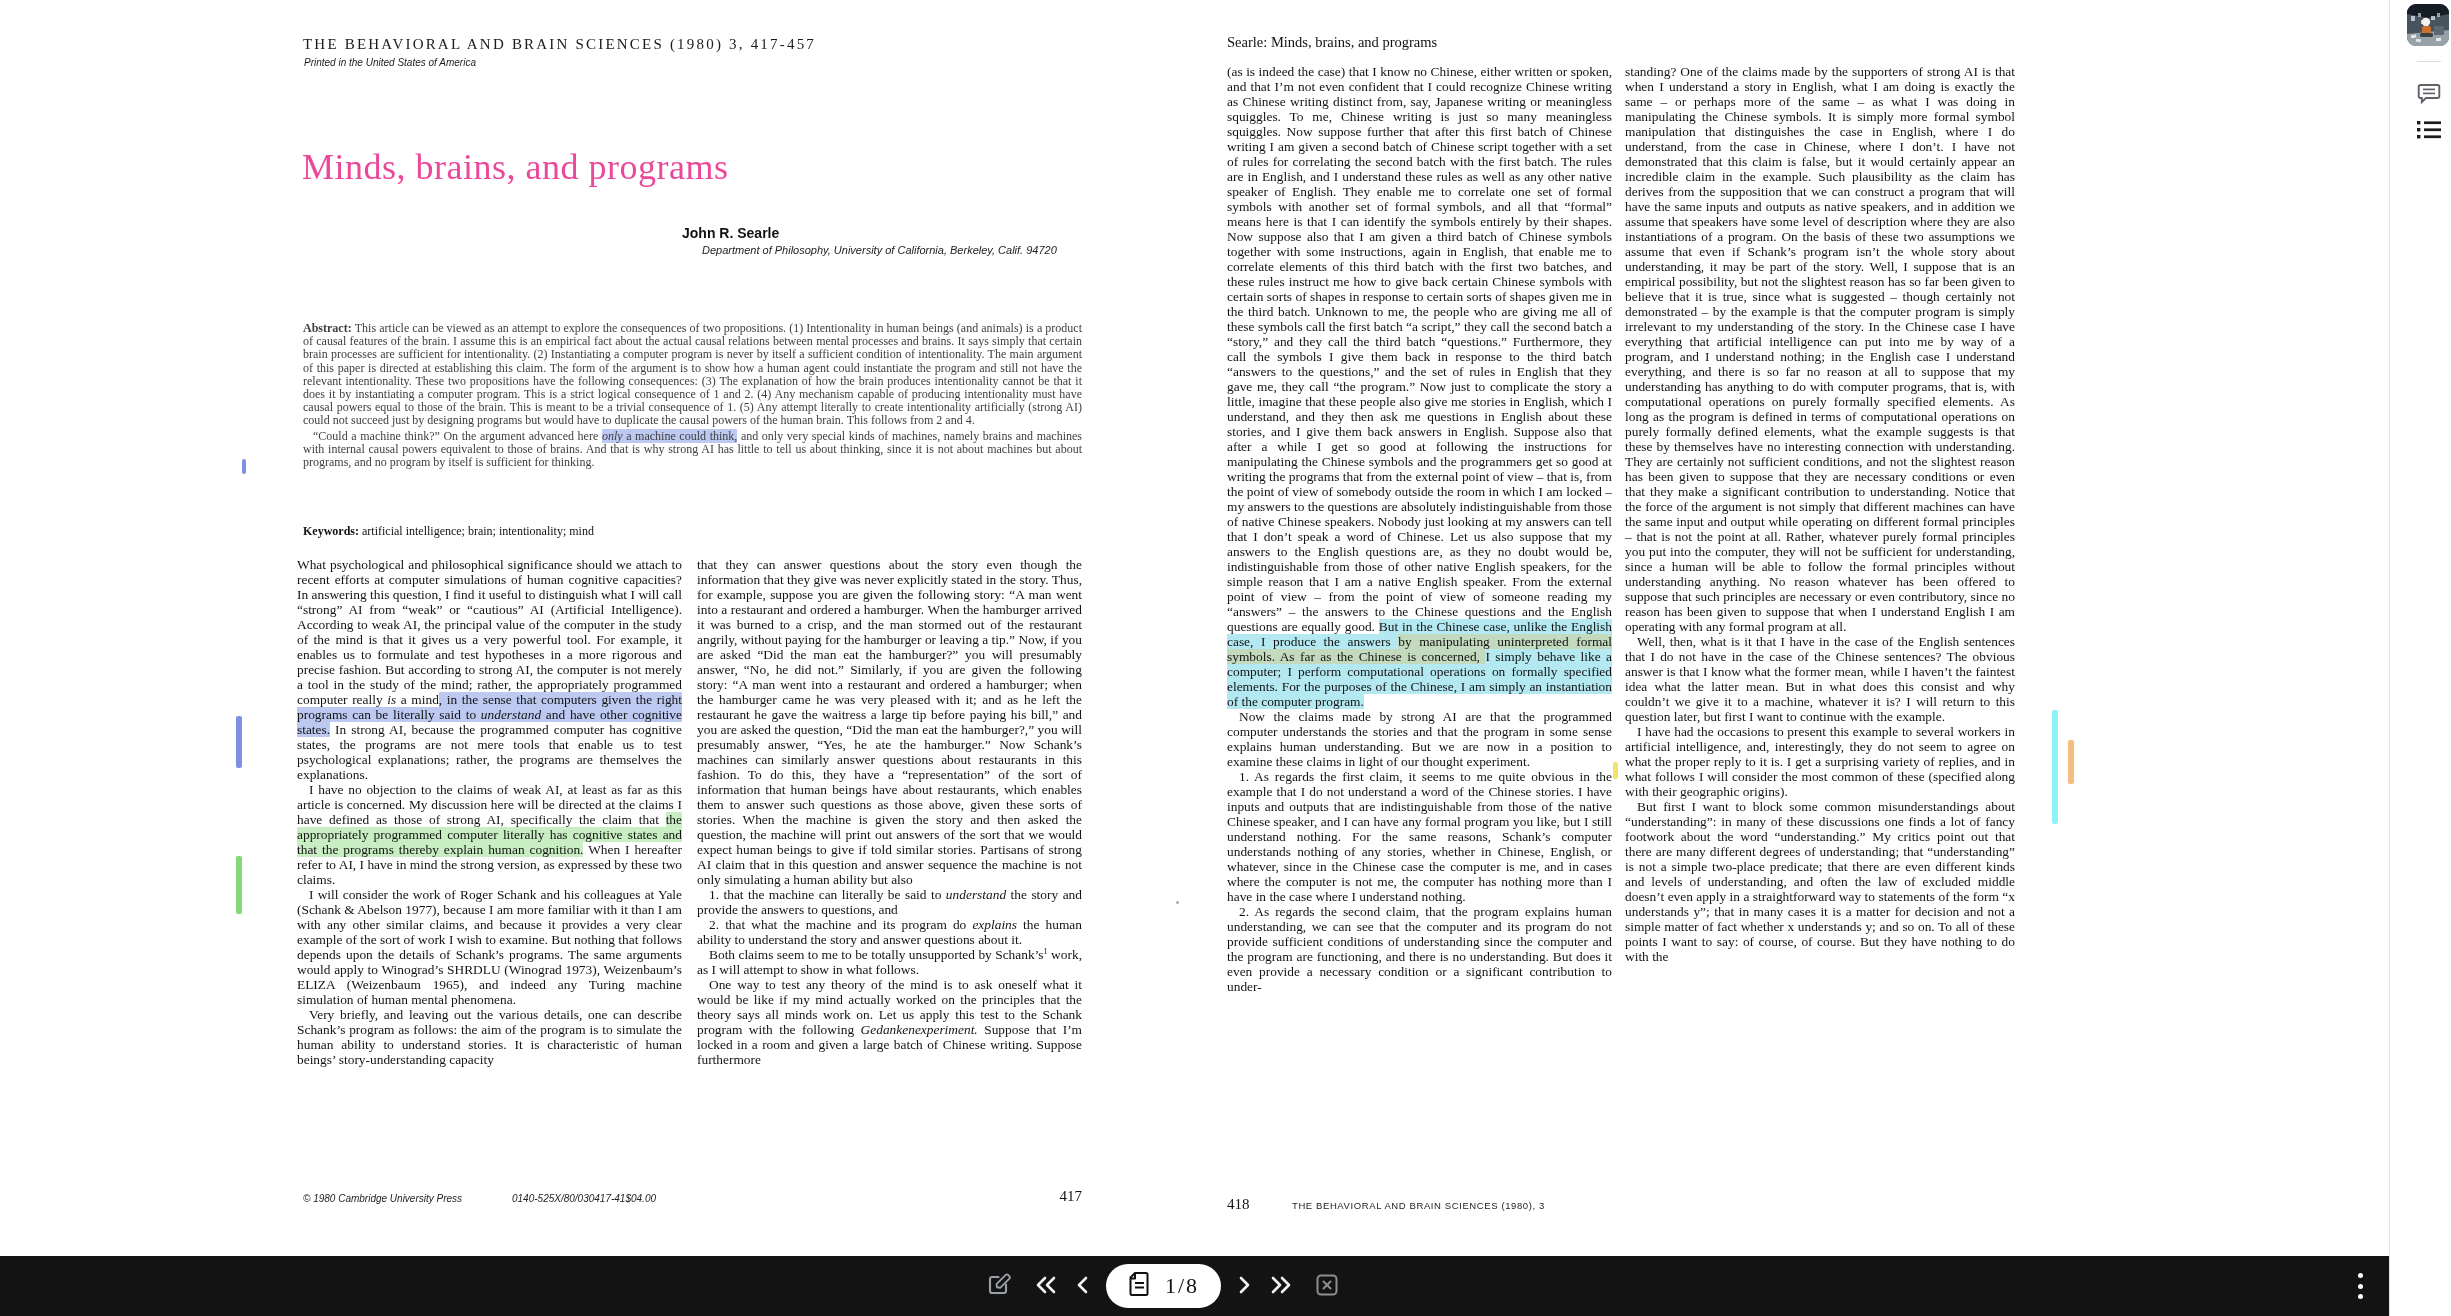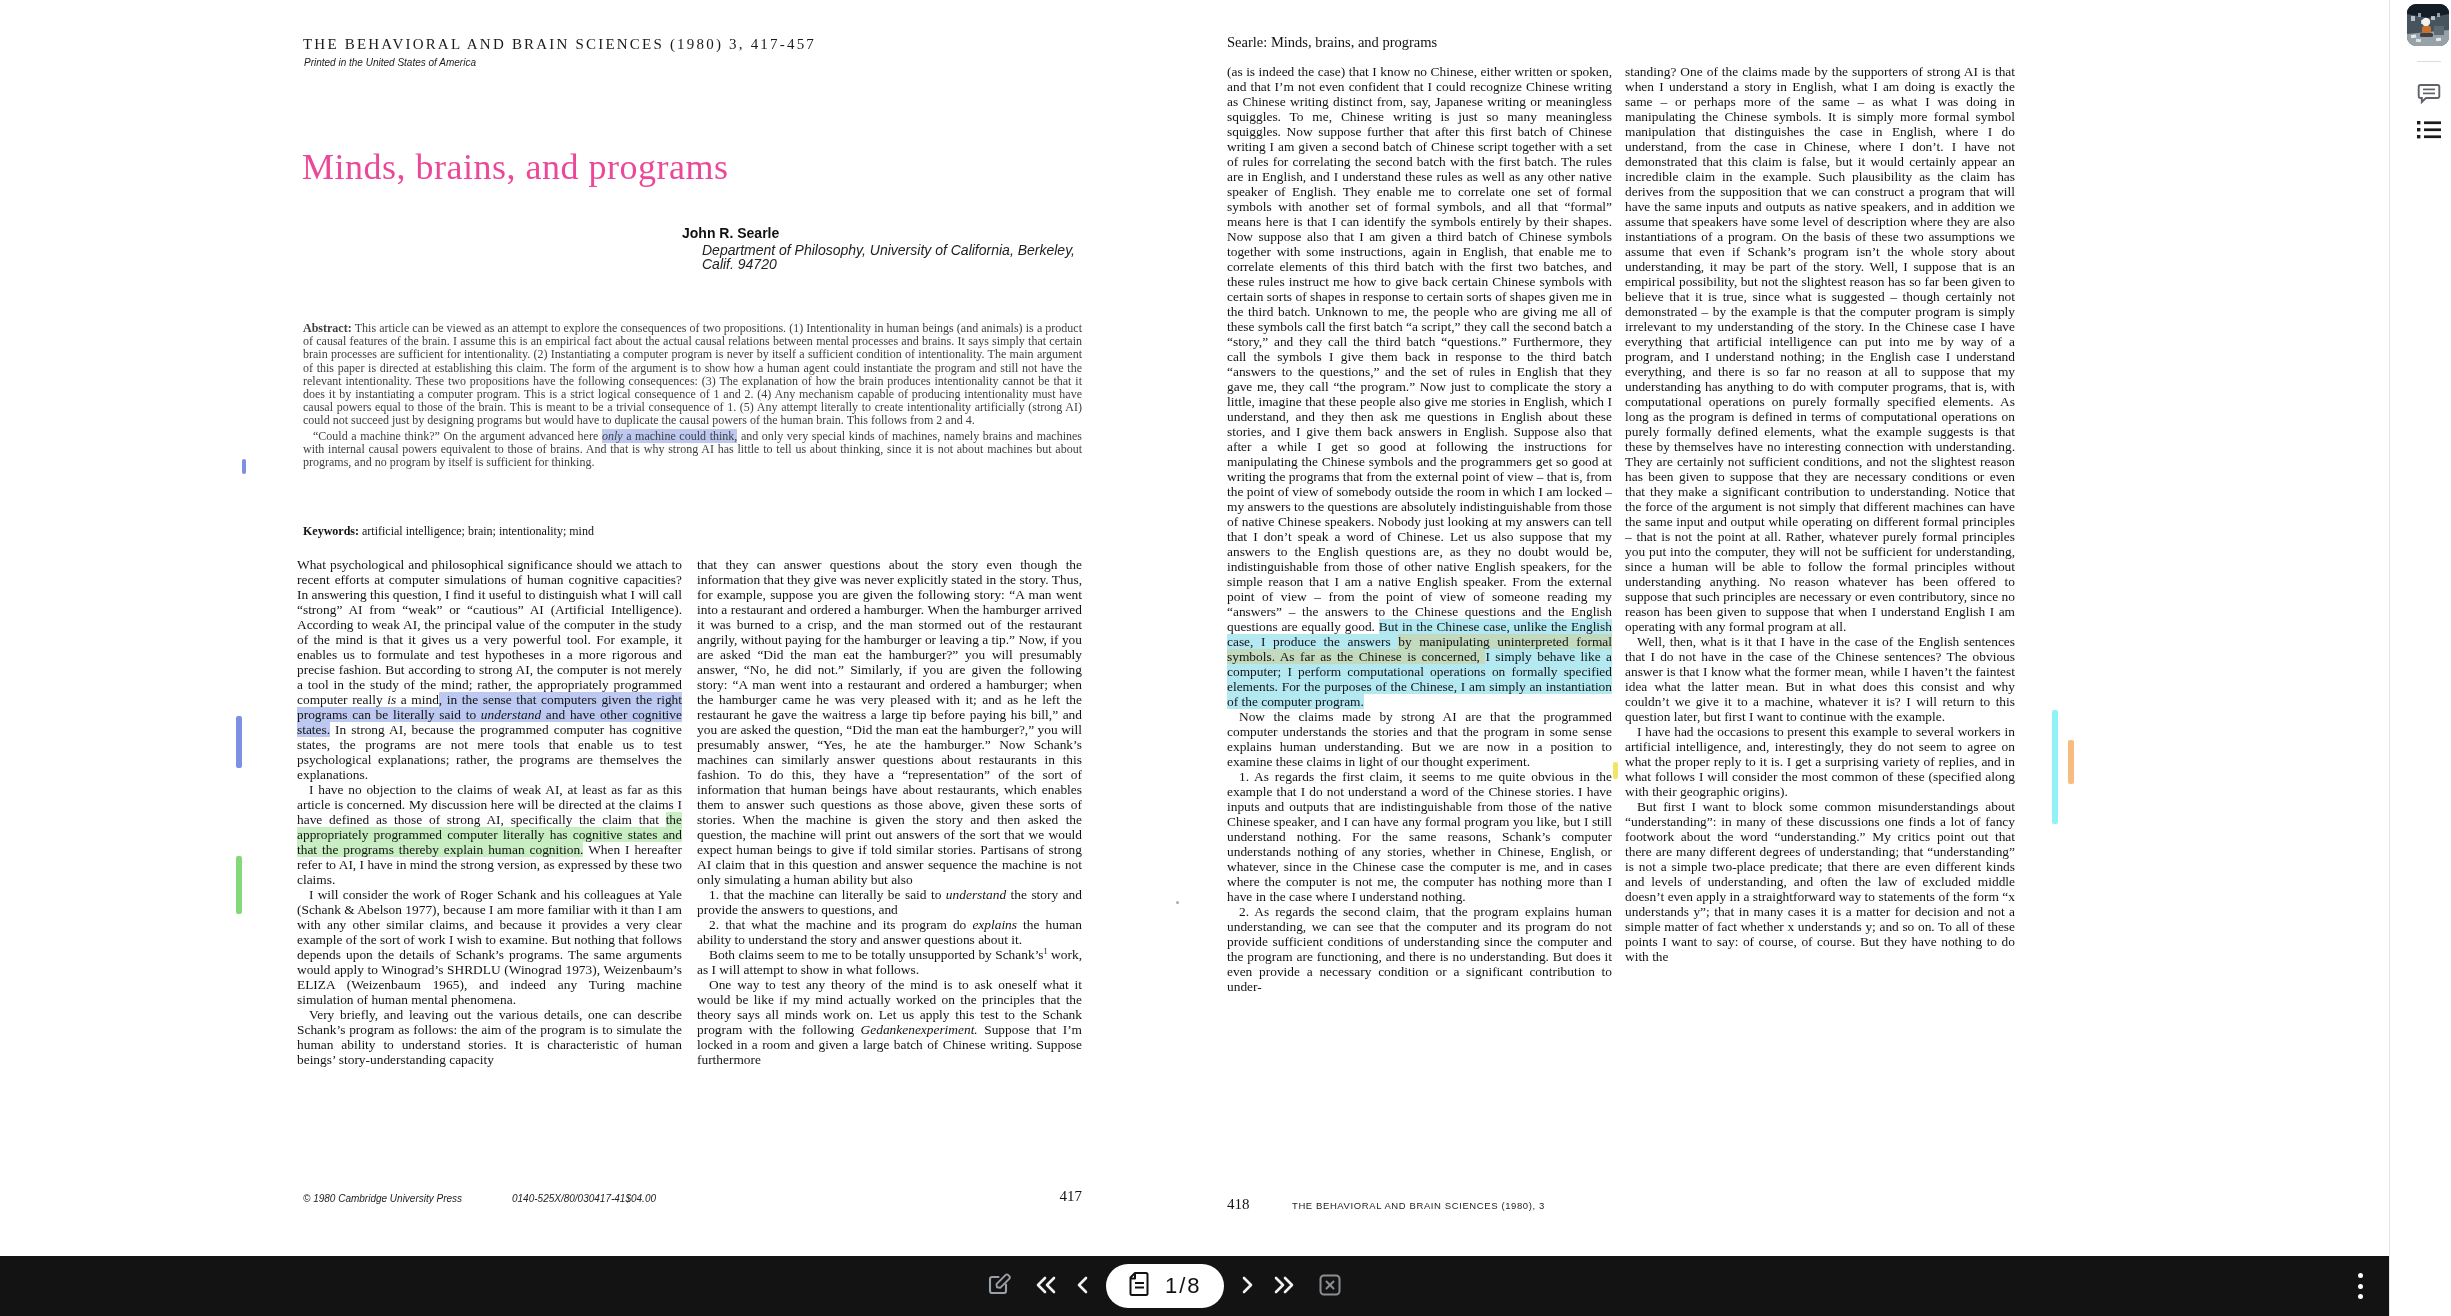--- a/index.html
+++ b/index.html
@@ -8,21 +8,21 @@
     background:#ffffff;font-family:"Liberation Serif",serif;
     -webkit-font-smoothing:antialiased;
   }
   
   .doc-area{position:absolute;left:0;top:0;width:2389px;height:1256px;background:#fff;}
   .abs{position:absolute;}
   .journal-head{left:303px;top:36px;font-size:15px;letter-spacing:2.2px;color:#1a1a1a;white-space:nowrap;text-align:right;}
   .printed-note{left:304px;top:57px;font-family:"Liberation Sans",sans-serif;font-style:italic;font-size:10px;color:#222;}
   .doc-title{left:302px;top:146px;font-size:36px;letter-spacing:.5px;color:#ec4899;}
   .author-name{left:682px;top:225px;font-family:"Liberation Sans",sans-serif;font-weight:bold;font-size:14px;color:#111;}
-  .author-affil{left:702px;top:243px;font-family:"Liberation Sans",sans-serif;font-style:italic;font-size:14px;line-height:14px;color:#222;width:400px;}
+  .author-affil{left:702px;top:243px;font-family:"Liberation Sans",sans-serif;font-style:italic;font-size:11px;line-height:14px;color:#222;width:400px;}
   .abstract-block{left:303px;top:322px;width:779px;font-size:12px;line-height:13.2px;color:#404040;text-align:justify;}
   .abstract-block p{margin:0;}
   .abstract-block p.quote{text-indent:10px;margin-top:2px;}
   .keywords-line{left:303px;top:524px;width:779px;font-size:12px;color:#131313;}
   .col{font-size:13.4px;line-height:15px;color:#131313;text-align:justify;}
   .col .para{margin:0;}
   .col .para.ind{text-indent:12px;}
   .col1-l{left:297px;top:557px;width:385px;}
   .col2-l{left:697px;top:557px;width:385px;}
   .col1-r{left:1227px;top:64px;width:385px;}
@@ -57,21 +57,21 @@
   .side-divider{position:absolute;left:27px;top:61px;width:24px;height:1px;background:#dcdcdc;}
   .side-icon{position:absolute;left:26px;width:26px;height:24px;display:flex;align-items:center;justify-content:center;cursor:pointer;}
   .icon-comment{top:82px;}
   .icon-list{top:118px;}
   
   .toolbar{position:absolute;left:0;top:1256px;width:2389px;height:60px;background:#131313;}
   .tb-group{position:absolute;left:986px;top:0;height:60px;display:flex;align-items:center;}
   .tb-btn{display:flex;align-items:center;justify-content:center;background:none;border:none;padding:0;cursor:pointer;}
   .tb-gap-a{margin-left:22px;} .tb-gap-b{margin-left:18px;} .tb-gap-c{margin-left:16px;}
   .pill{height:44px;border-radius:22px;background:#fff;display:flex;align-items:center;padding:0 22px;margin-left:16px;gap:15px;cursor:pointer;}
-  .pill-text{font-family:Liberation Sans, sans-serif;font-size:22px;letter-spacing:2px;color:#111;}
+  .pill-text{font-family:Liberation Serif, serif;font-size:22px;letter-spacing:2px;color:#111;}
   .kebab{position:absolute;right:22px;top:17px;width:14px;height:26px;display:flex;flex-direction:column;align-items:center;justify-content:space-between;cursor:pointer;}
   .kebab span{width:5px;height:5px;border-radius:50%;background:#fff;}
 </style>
 </head>
 <body>
 
 <div class="doc-area">
 
   <div>
     <div class="abs journal-head">THE BEHAVIORAL AND BRAIN SCIENCES (1980) 3, 417-457</div>

